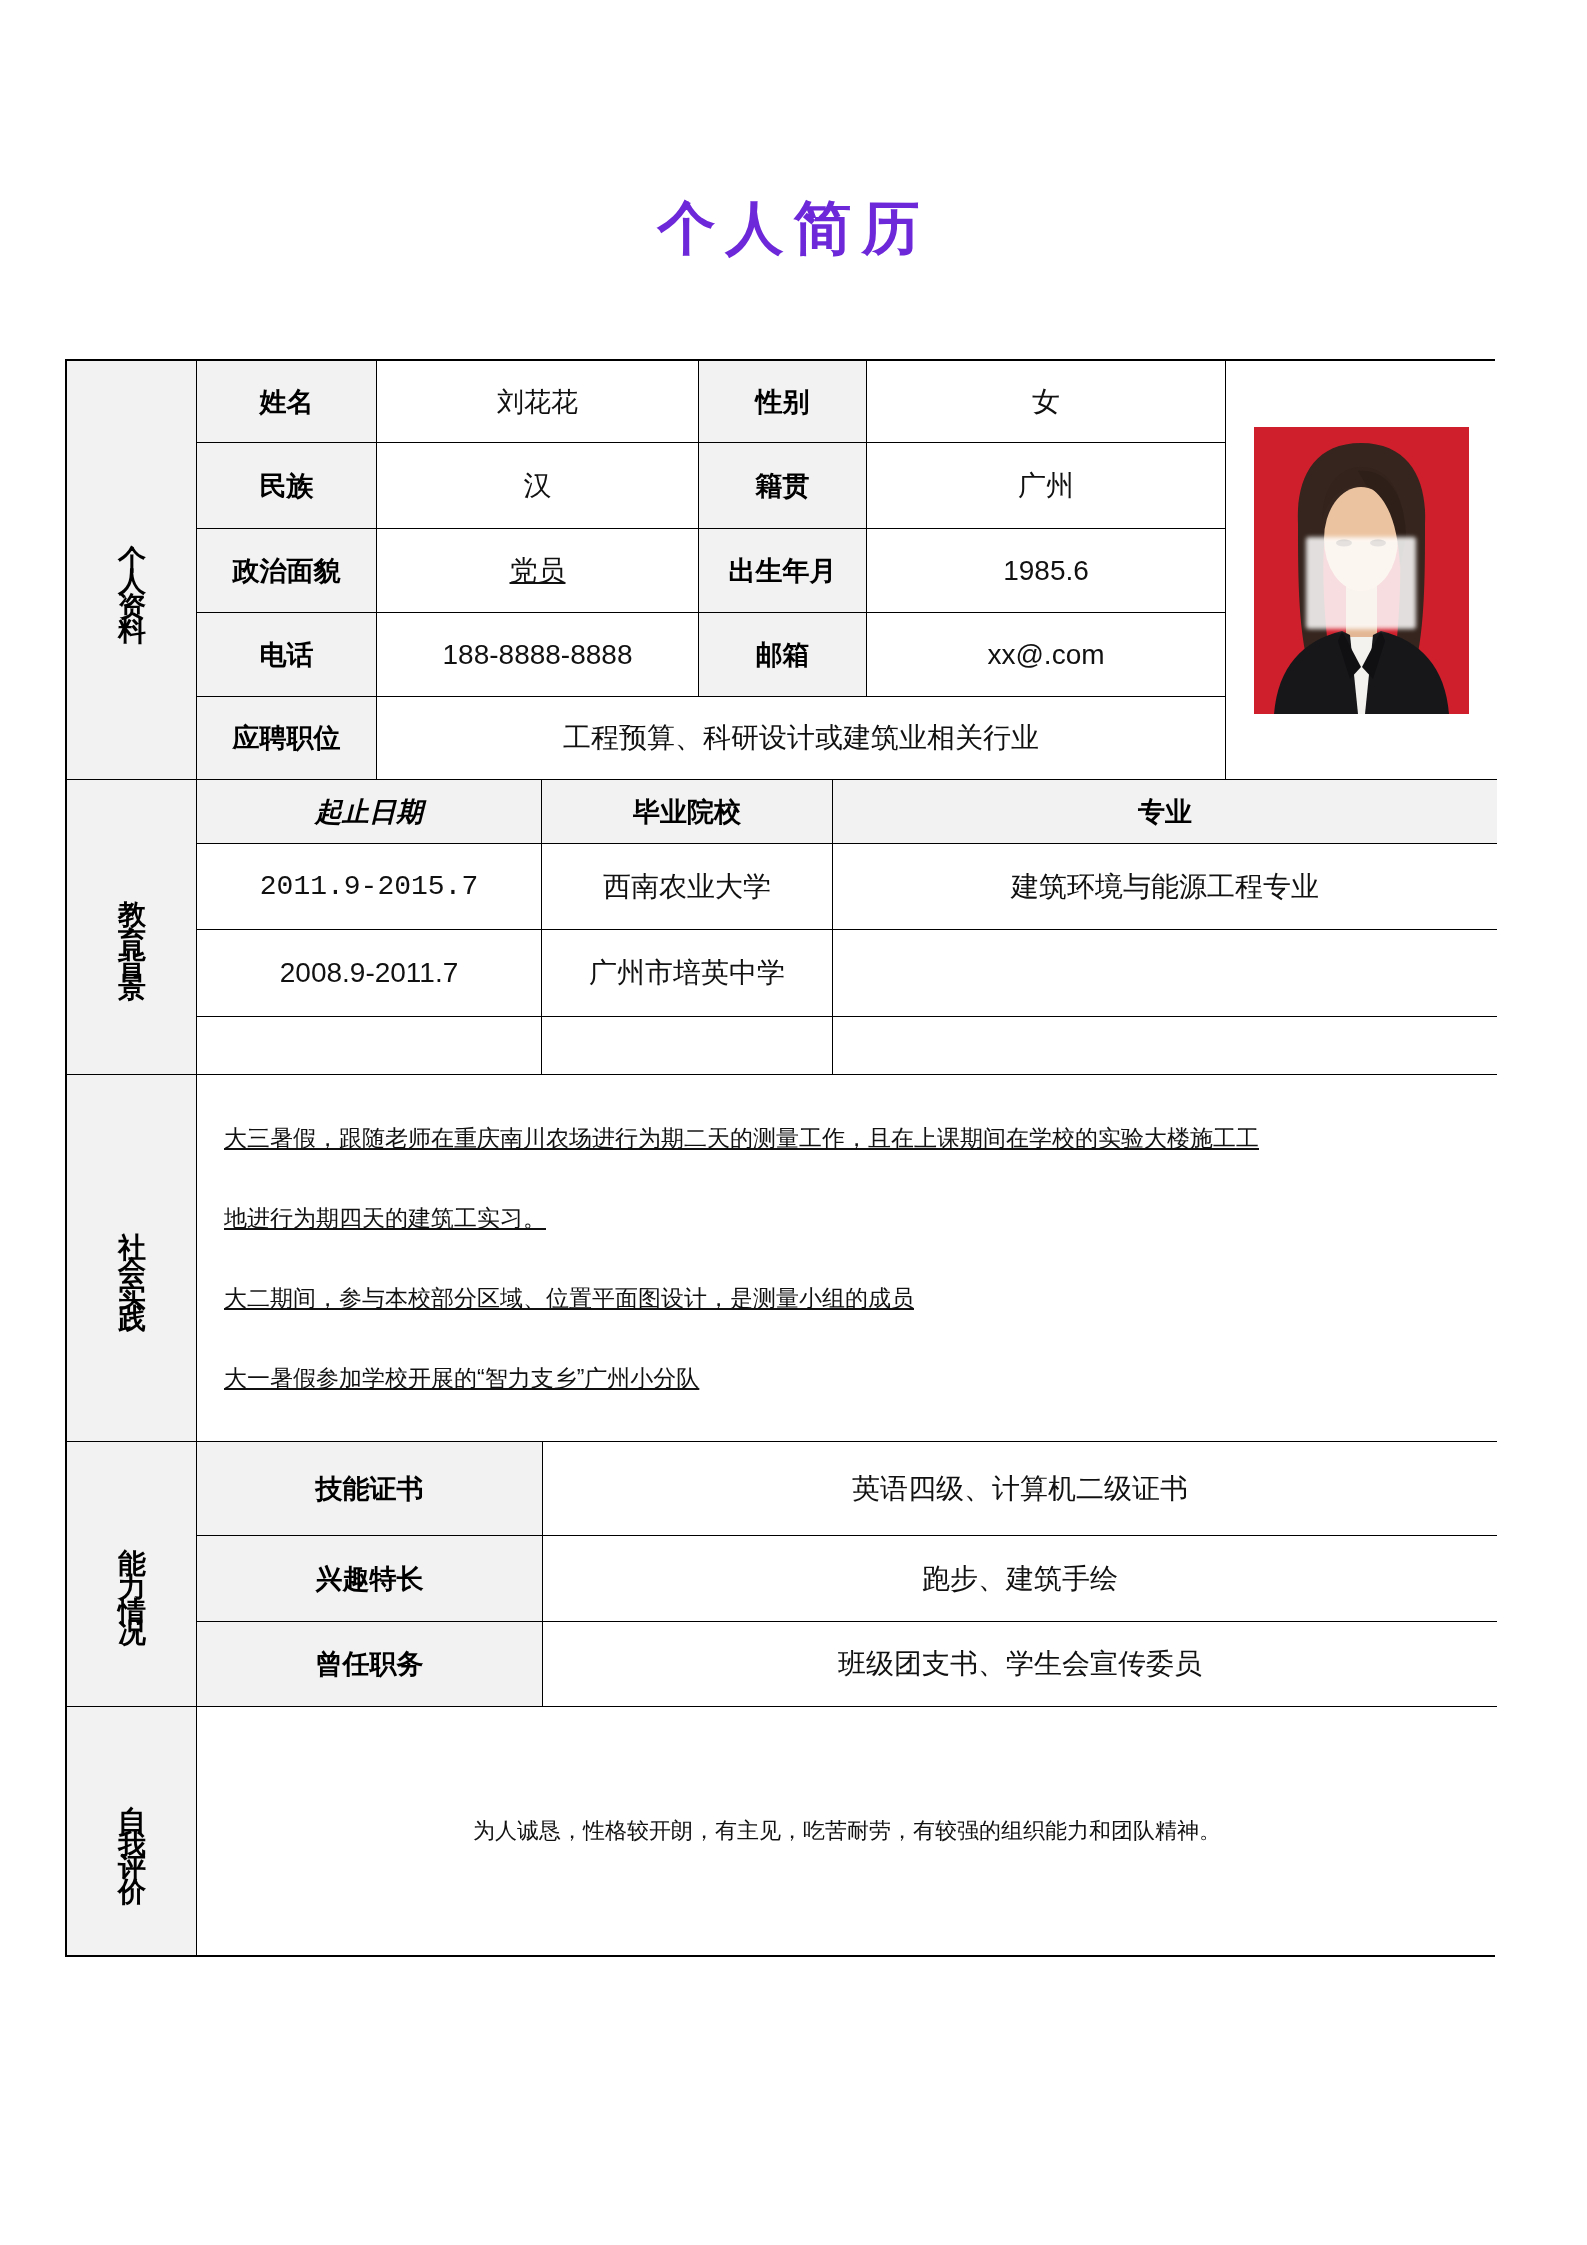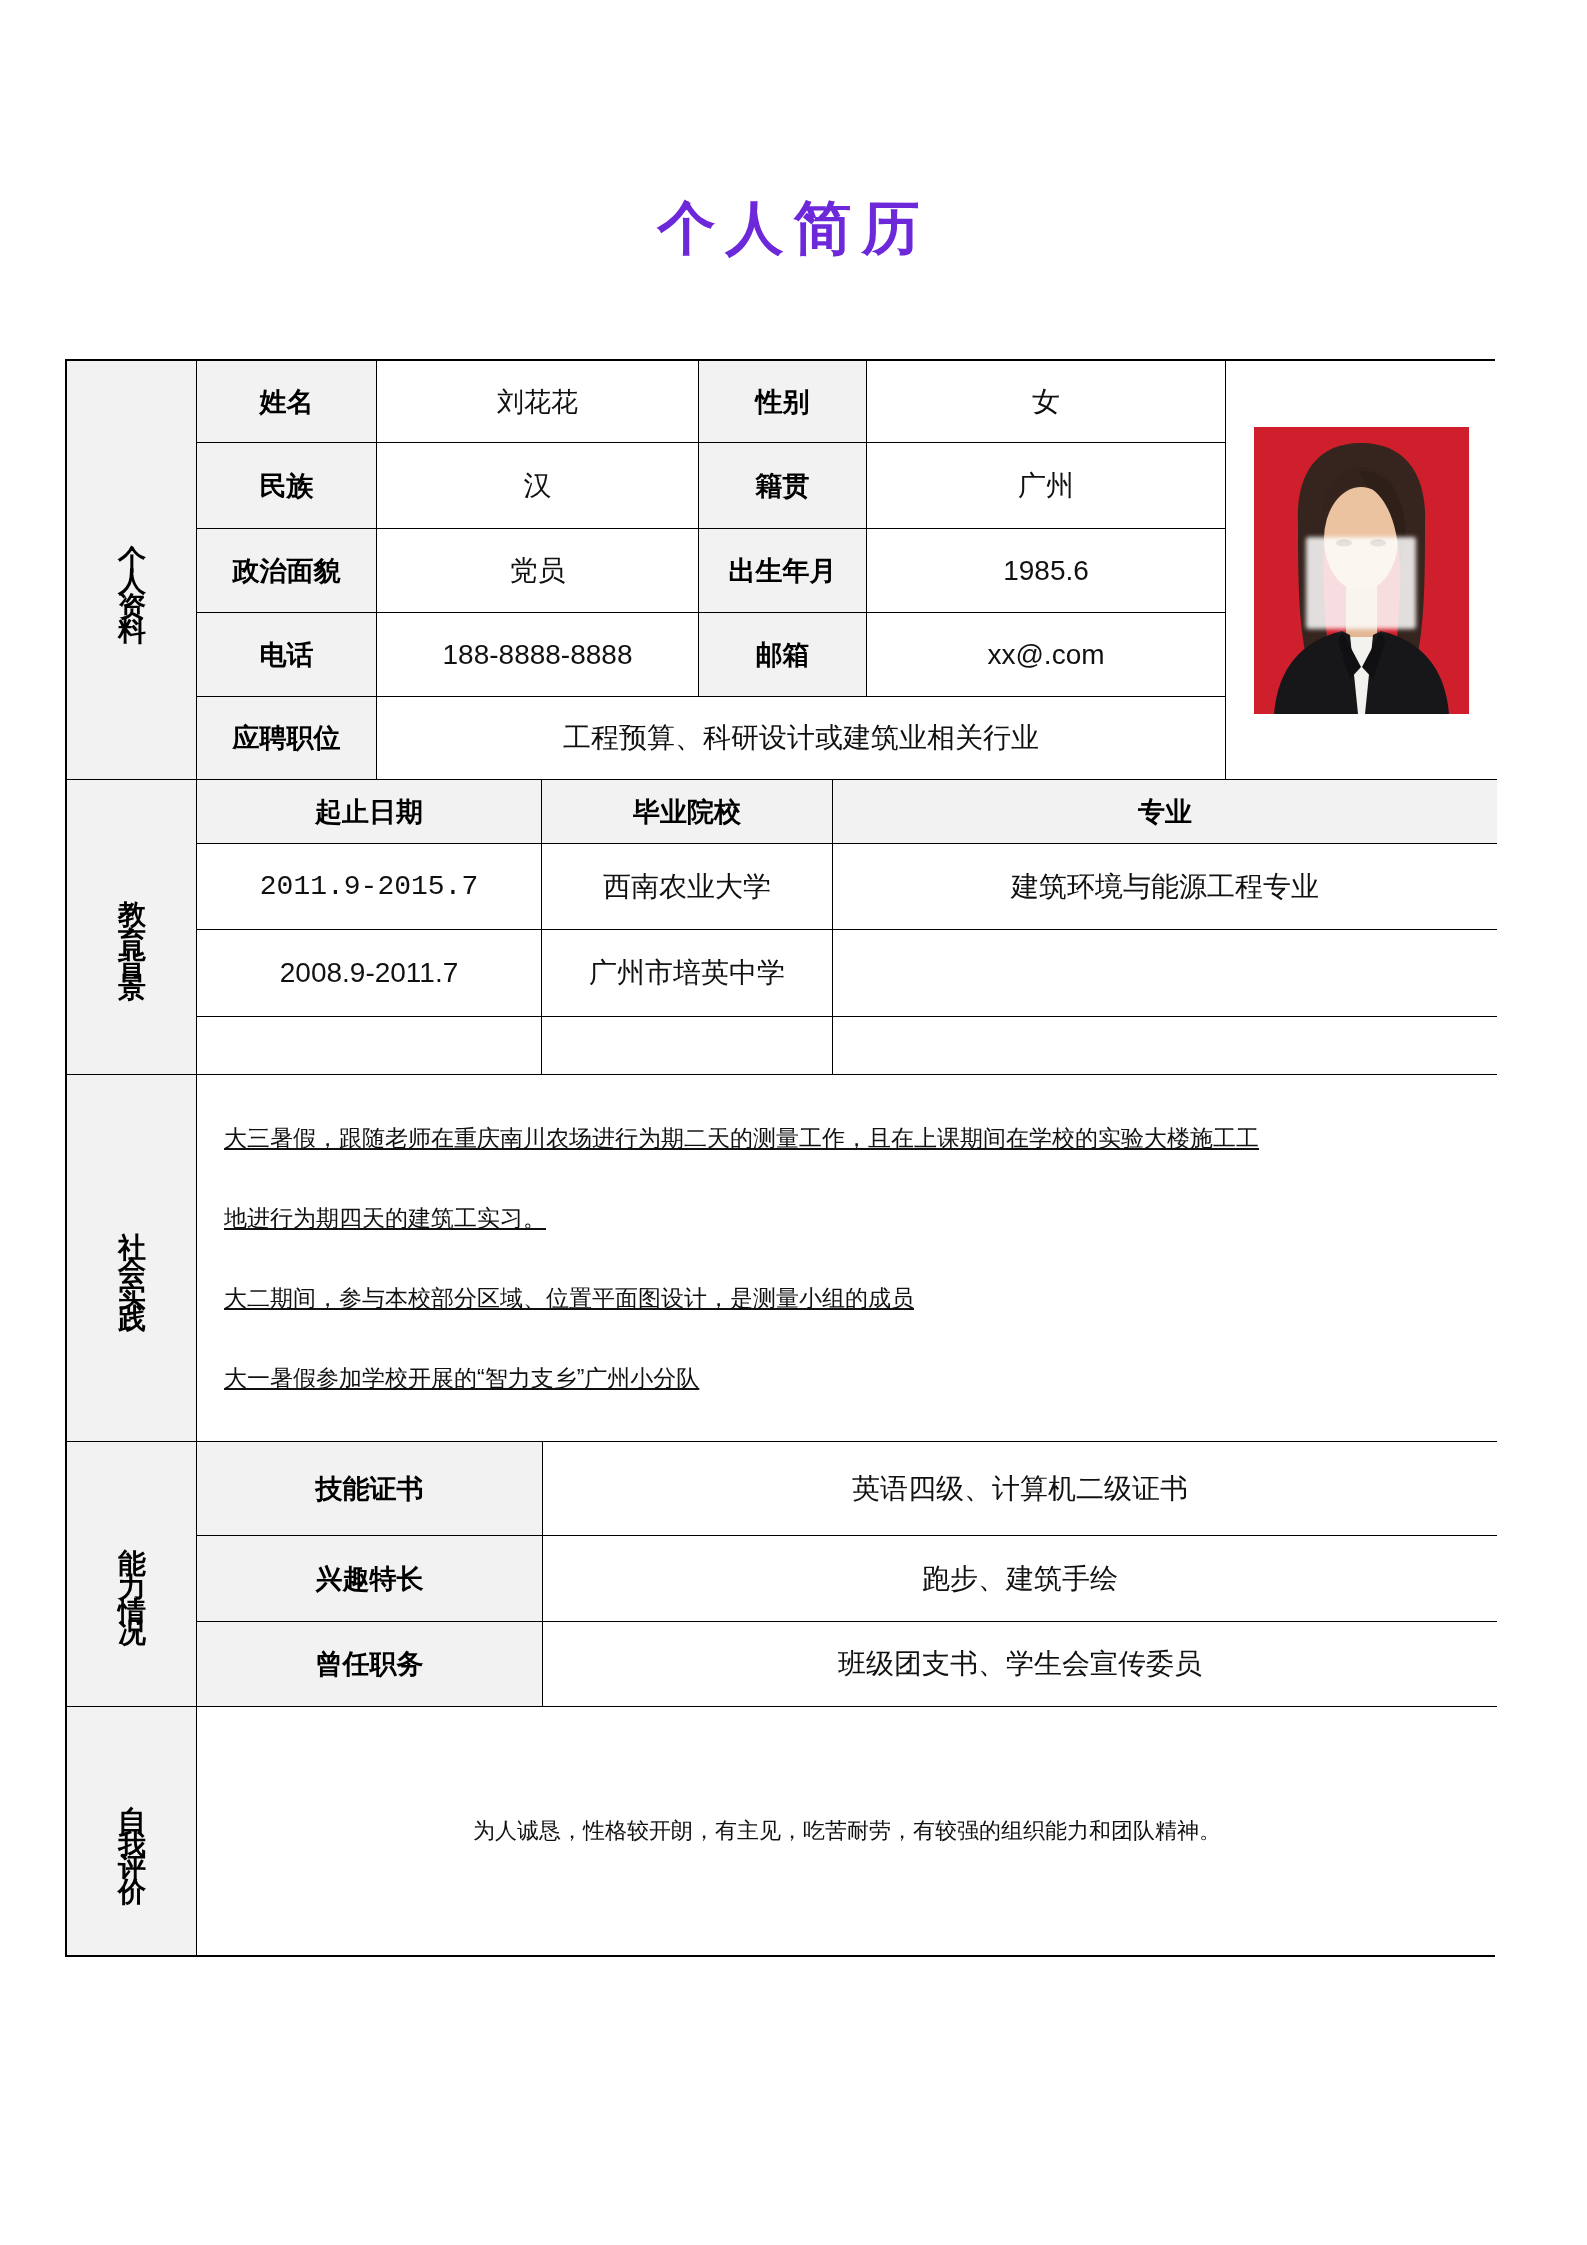--- a/index.html
+++ b/index.html
@@ -54,21 +54,21 @@
       <div class="cell val val-serif" style="grid-column:3;grid-row:1;">刘花花</div>
       <div class="cell lab" style="grid-column:4;grid-row:1;">性别</div>
       <div class="cell val" style="grid-column:5;grid-row:1;">女</div>
 
       <div class="cell lab" style="grid-column:2;grid-row:2;">民族</div>
       <div class="cell val" style="grid-column:3;grid-row:2;">汉</div>
       <div class="cell lab" style="grid-column:4;grid-row:2;">籍贯</div>
       <div class="cell val" style="grid-column:5;grid-row:2;">广州</div>
 
       <div class="cell lab" style="grid-column:2;grid-row:3;">政治面貌</div>
-      <div class="cell val" style="grid-column:3;grid-row:3;">党员</div>
+      <div class="cell val" style="grid-column:3;grid-row:3;text-decoration:underline;">党员</div>
       <div class="cell lab" style="grid-column:4;grid-row:3;">出生年月</div>
       <div class="cell val" style="grid-column:5;grid-row:3;">1985.6</div>
 
       <div class="cell lab" style="grid-column:2;grid-row:4;">电话</div>
       <div class="cell val" style="grid-column:3;grid-row:4;">188-8888-8888</div>
       <div class="cell lab" style="grid-column:4;grid-row:4;">邮箱</div>
       <div class="cell val" style="grid-column:5;grid-row:4;">xx@.com</div>
 
       <div class="cell lab" style="grid-column:2;grid-row:5;">应聘职位</div>
       <div class="cell val" style="grid-column:3/6;grid-row:5;">工程预算、科研设计或建筑业相关行业</div>
@@ -102,21 +102,21 @@
           <path d="M127,204 L108,240 L119,252 L131,214 Z" fill="#101013"></path>
 
           <rect x="52" y="110" width="110" height="92" rx="3" fill="#ffffff" opacity="0.85" filter="url(#soft)"></rect>
         </svg>
       </div>
     </div>
 
     <div class="sec sec-education">
       <div class="cell lab vert" style="grid-column:1;grid-row:1/5;">教育背景</div>
 
-      <div class="cell lab" style="grid-column:2;grid-row:1;">起止日期</div>
+      <div class="cell lab" style="grid-column:2;grid-row:1;font-style:italic;">起止日期</div>
       <div class="cell lab" style="grid-column:3;grid-row:1;">毕业院校</div>
       <div class="cell lab br0" style="grid-column:4;grid-row:1;">专业</div>
 
       <div class="cell val" style="grid-column:2;grid-row:2;font-family:Liberation Mono, monospace;">2011.9-2015.7</div>
       <div class="cell val" style="grid-column:3;grid-row:2;">西南农业大学</div>
       <div class="cell val br0" style="grid-column:4;grid-row:2;">建筑环境与能源工程专业</div>
 
       <div class="cell val" style="grid-column:2;grid-row:3;">2008.9-2011.7</div>
       <div class="cell val" style="grid-column:3;grid-row:3;">广州市培英中学</div>
       <div class="cell val br0" style="grid-column:4;grid-row:3;"></div>

